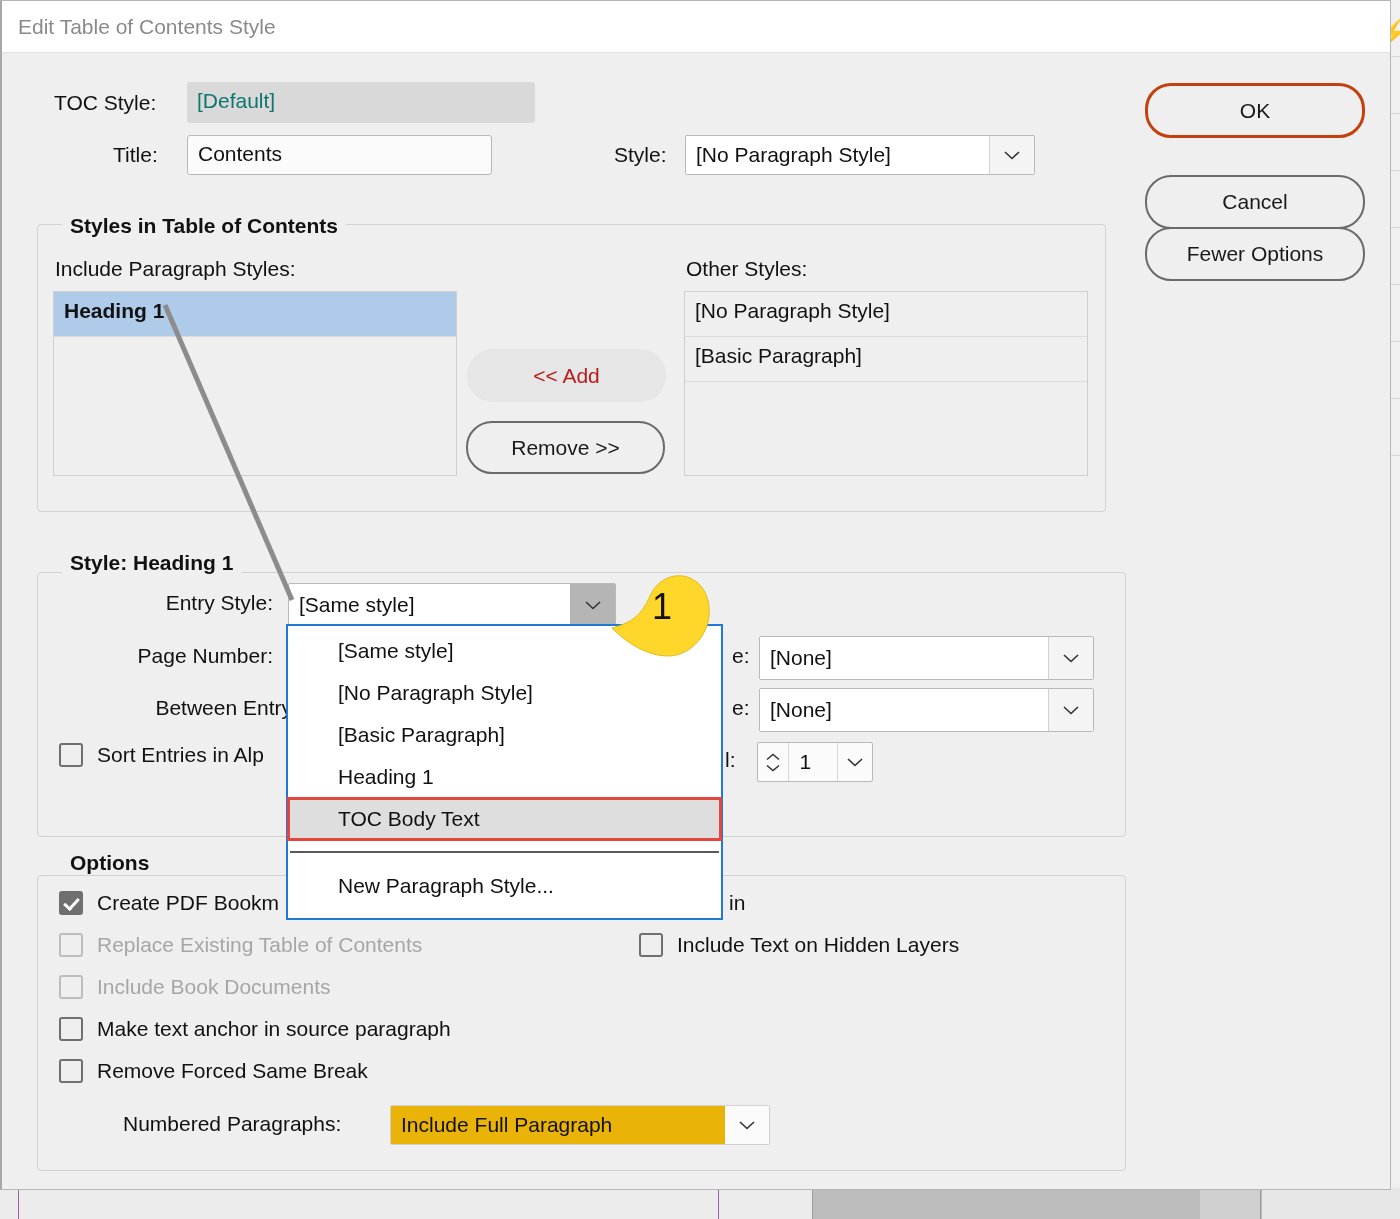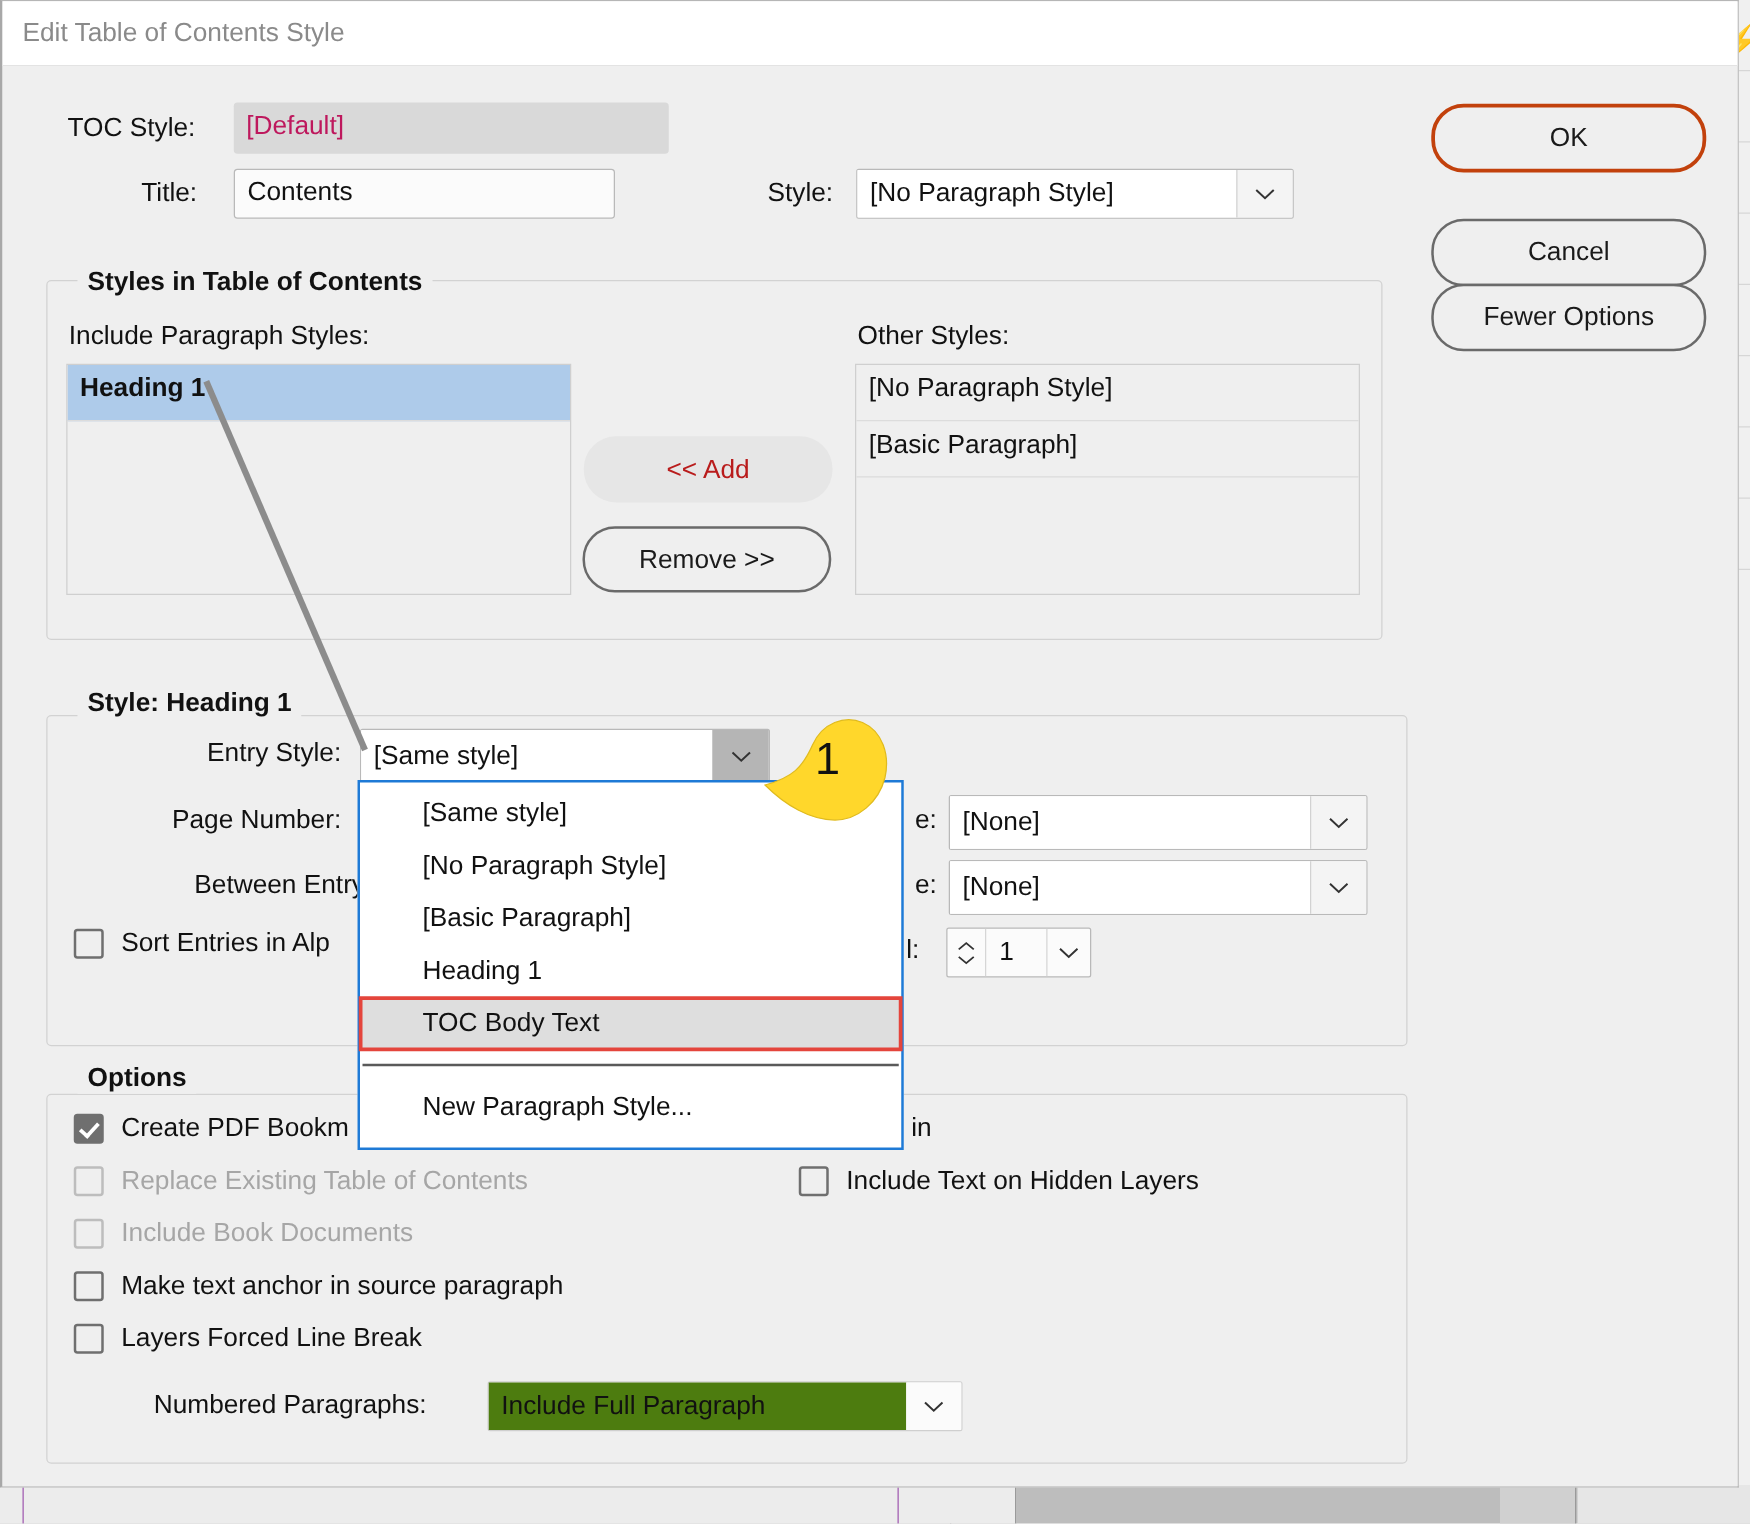--- a/index.html
+++ b/index.html
@@ -118,21 +118,21 @@
     font-size: 21px;
     color: #111;
     white-space: nowrap;
   }
   .lbl.right { text-align: right; }
 
   .readonly-field {
     position: absolute;
     background: #d9d9d9;
     border-radius: 3px;
-    color: #be185d;
+    color: #0f766e;
     font-size: 21px;
     box-sizing: border-box;
     padding: 7px 10px;
     white-space: nowrap;
     overflow: hidden;
   }
   .text-field {
     position: absolute;
     background: #fbfbfb;
     border: 1px solid #b9b9b9;
@@ -175,21 +175,21 @@
     color: #333;
   }
   .combo.pressed .combo-arrow {
     background: #b5b5b5;
     border-left: 1px solid #b5b5b5;
   }
   .combo.flat {
     border: 1px solid #cfcfcf;
     background: #fbfbfb;
   }
-  .combo.flat .combo-value { background: #4d7c0f; }
+  .combo.flat .combo-value { background: #eab308; }
   .combo.flat .combo-arrow { background: #fbfbfb; border-left: none; }
   .chev {
     display: block;
     width: 16px;
     height: 9px;
   }
 
   
   .btn {
     position: absolute;
@@ -524,21 +524,21 @@
         <span class="cb-label dim">Include Book Documents</span>
       </div>
 
       <div class="cb-row" style="left:57px; top:964px;">
         <span class="cb-box"></span>
         <span class="cb-label">Make text anchor in source paragraph</span>
       </div>
 
       <div class="cb-row" style="left:57px; top:1006px;">
         <span class="cb-box"></span>
-        <span class="cb-label">Layers Forced Line Break</span>
+        <span class="cb-label">Remove Forced Same Break</span>
       </div>
 
       <span class="lbl" style="left:121px; top:1059px;">Numbered Paragraphs:</span>
       <div class="combo flat" style="left:388px; top:1052px; width:380px; height:40px;">
         <span class="combo-value">Include Full Paragraph</span>
         <span class="combo-arrow">
           <svg class="chev" viewBox="0 0 16 9" fill="none" stroke="#333" stroke-width="1.6">
               <polyline points="1,1 8,7.5 15,1"></polyline>
             </svg>
         </span>

